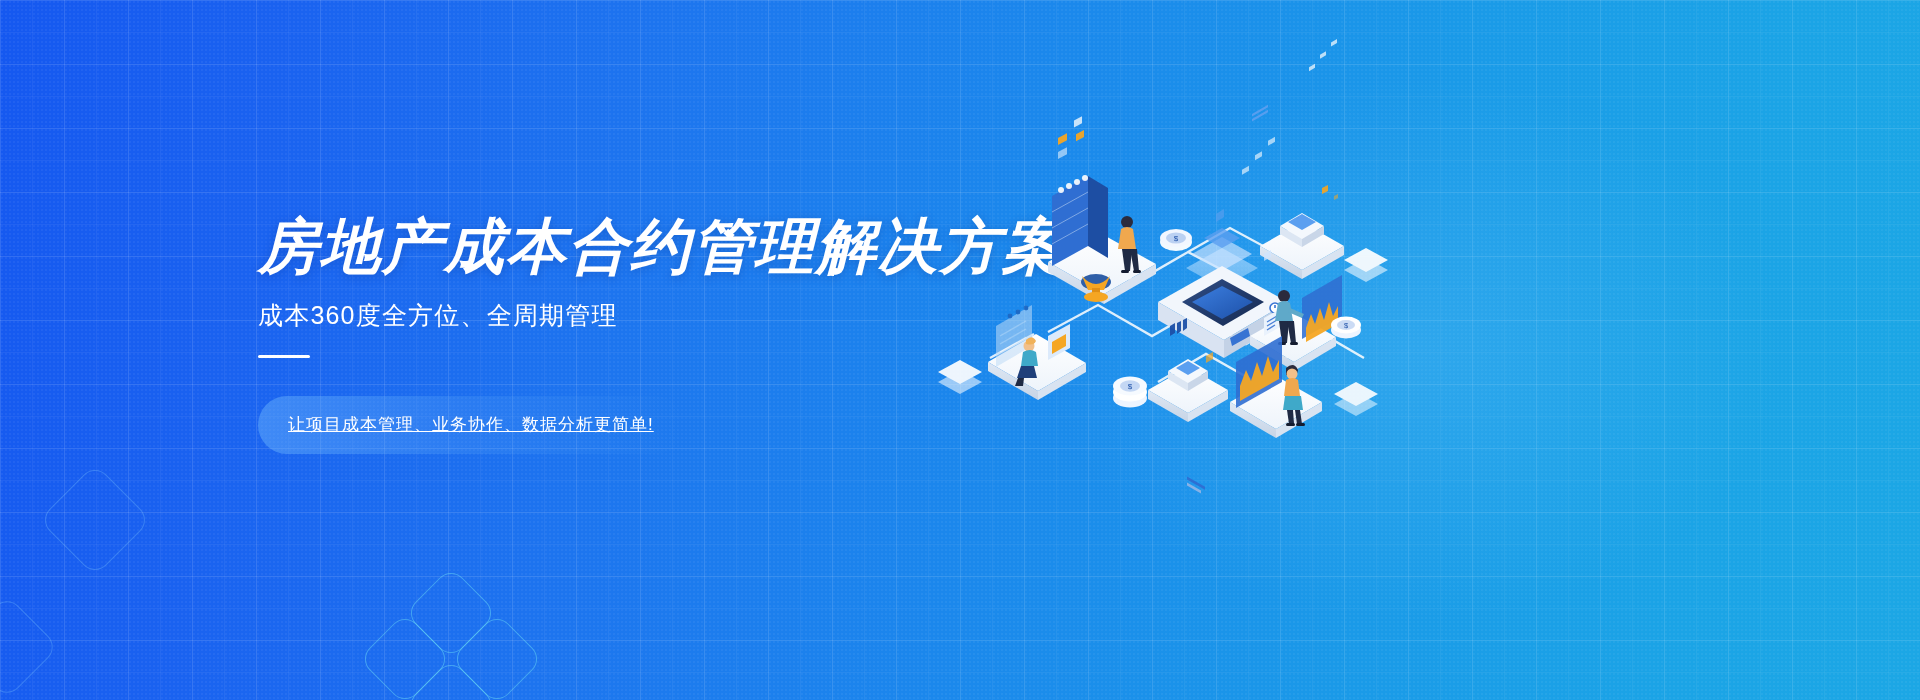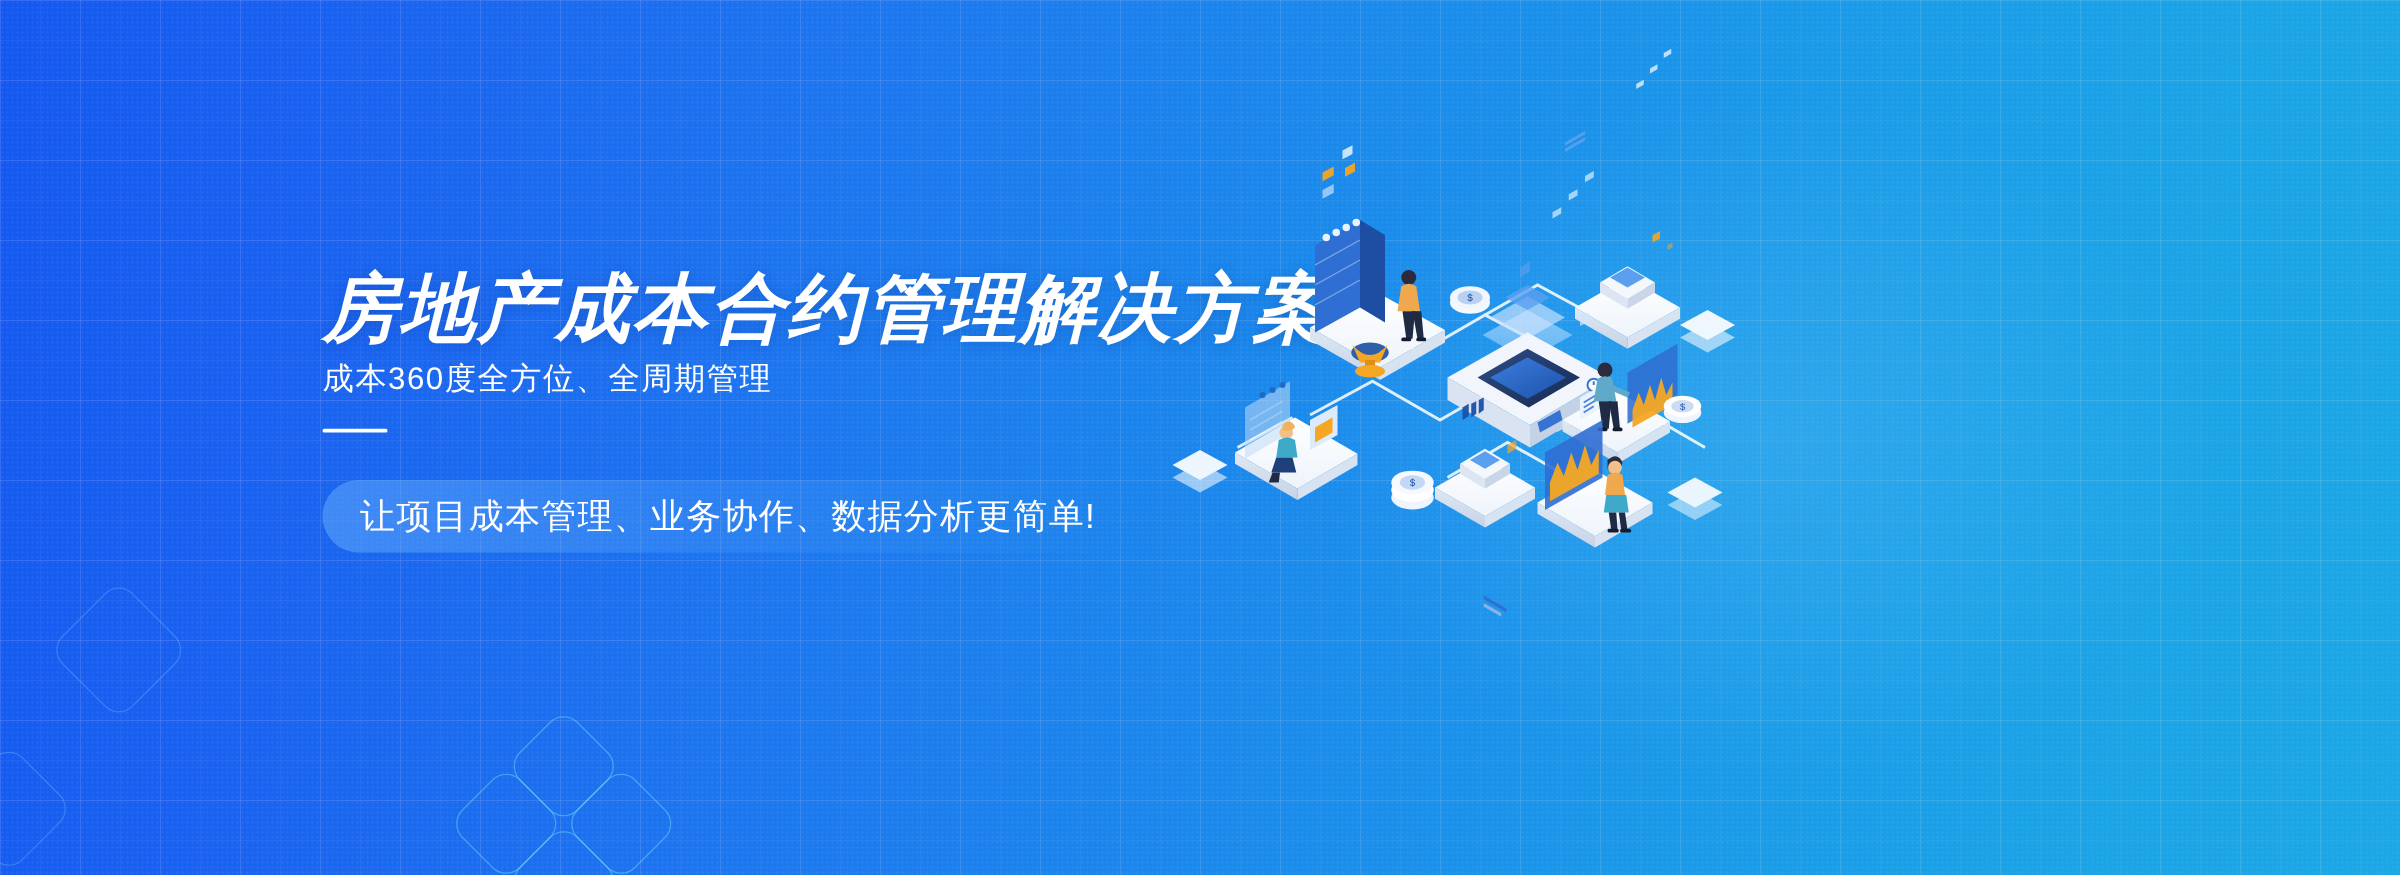--- a/index.html
+++ b/index.html
@@ -77,21 +77,21 @@
     font-weight:bold;
     font-style:italic;
     color:#ffffff;
     letter-spacing:2px;
     line-height:1.08;
     white-space:nowrap;
     text-shadow:0 2px 10px rgba(10,50,140,.28);
   }
 
   .subtitle{
-    margin-top:8px;
+    margin-top:20px;
     font-size:25px;
     color:#ffffff;
     letter-spacing:1.2px;
     line-height:1.2;
     white-space:nowrap;
   }
 
   .rule{
     margin-top:25px;
     width:52px; height:3px;
@@ -99,25 +99,26 @@
     border-radius:2px;
   }
 
   .pill{
     margin-top:38px;
     display:inline-block;
     height:58px;
     line-height:58px;
     padding:0 30px 0 30px;
     border-radius:29px;
-    font-size:28px;
+    font-size:17px;
     color:#ffffff;
     letter-spacing:1px;
     white-space:nowrap;
     background:linear-gradient(90deg, rgba(120,195,255,.40) 0%, rgba(120,195,255,.16) 48%, rgba(120,195,255,0) 100%);
+    text-decoration:underline;
   }
 
   
   .art{ position:absolute; left:930px; top:150px; width:470px; height:280px; }
   .art svg{ display:block; width:100%; height:100%; overflow:visible; }
 </style>
 </head>
 <body>
 
 <div class="banner">

